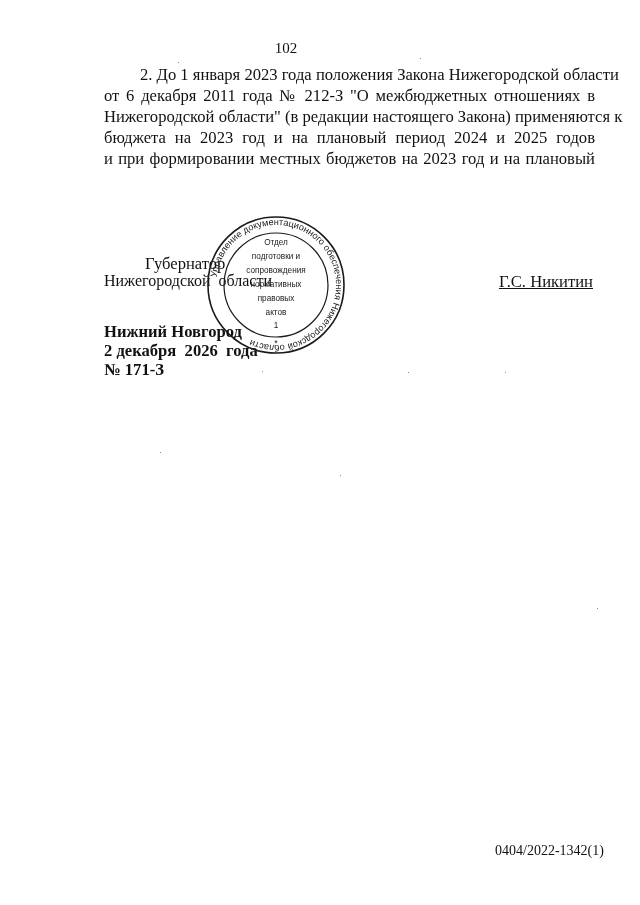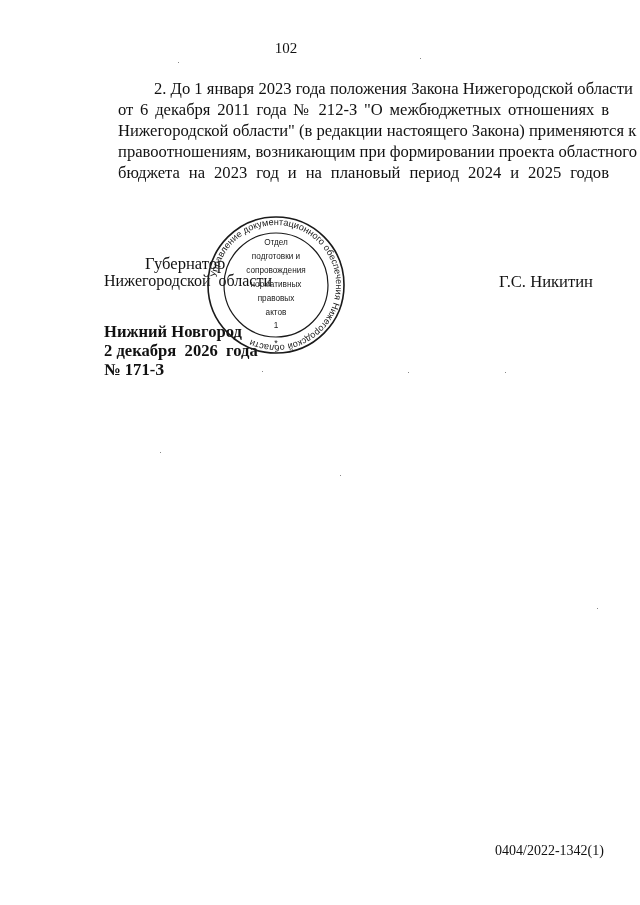--- a/index.html
+++ b/index.html
@@ -1,44 +1,44 @@
 <!DOCTYPE html>
 <html><head>
 <meta charset="utf-8">
 <style>
   html, body { margin: 0; padding: 0; background: #ffffff; }
   body { width: 640px; height: 905px; position: relative; overflow: hidden;
          font-family: "Liberation Serif", "DejaVu Serif", serif; color: #111; }
   .page-number { position: absolute; top: 40px; left: 0; width: 572px; text-align: center;
                  font-size: 15px; }
   .paragraph { position: absolute; left: 104px; top: 64px; width: 491px;
-               font-size: 16.6px; line-height: 21px; text-align: justify; margin: 14px; }
+               font-size: 16.6px; line-height: 21px; text-align: justify; margin: 0; }
   .paragraph .line { display: block; text-align: justify; text-align-last: justify; white-space: nowrap; }
   .paragraph .line.indent { padding-left: 36px; }
   .paragraph .line.last { text-align-last: left; }
   .sig-title-1 { position: absolute; left: 145px; top: 254px; font-size: 16.6px; }
   .sig-title-2 { position: absolute; left: 104px; top: 272px; font-size: 16px; word-spacing: 4px; }
-  .sig-name { position: absolute; right: 47px; top: 272px; font-size: 16.6px; }
+  .sig-name { position: absolute; right: 47px; top: 272px; font-size: 16.6px; text-decoration: underline; }
   .place { position: absolute; left: 104px; top: 322px; font-size: 16.6px; line-height: 19px; }
   .place div { white-space: pre; font-weight: bold; }
   .doc-code { position: absolute; left: 495px; top: 843px; font-size: 14px; font-family: Liberation Serif, serif; }
   .stamp { position: absolute; left: 206px; top: 215px; width: 140px; height: 140px; }
   .speck { position: absolute; width: 1px; height: 1px; background: #888; }
 </style>
 </head>
 <body>
 
 <div class="page-number">102</div>
 
 <p class="paragraph">
   <span class="line indent">2. До 1 января 2023 года положения Закона Нижегородской области</span>
   <span class="line">от 6 декабря 2011 года № 212-З "О межбюджетных отношениях в</span>
   <span class="line">Нижегородской области" (в редакции настоящего Закона) применяются к</span>
-  <span class="line">правоотношениям, возникающим при формировании проекта областного</span>
   <span class="line">бюджета на 2023 год и на плановый период 2024 и 2025 годов</span>
+  <span class="line">и при формировании местных бюджетов на 2023 год и на плановый</span>
 </p>
 
 <div class="sig-title-1">Губернатор</div>
 <div class="sig-title-2">Нижегородской области</div>
 <div class="sig-name">Г.С. Никитин</div>
 
 <div class="place">
   <div>Нижний Новгород</div>
   <div>2 декабря  2026  года</div>
   <div>№ 171-З</div>

